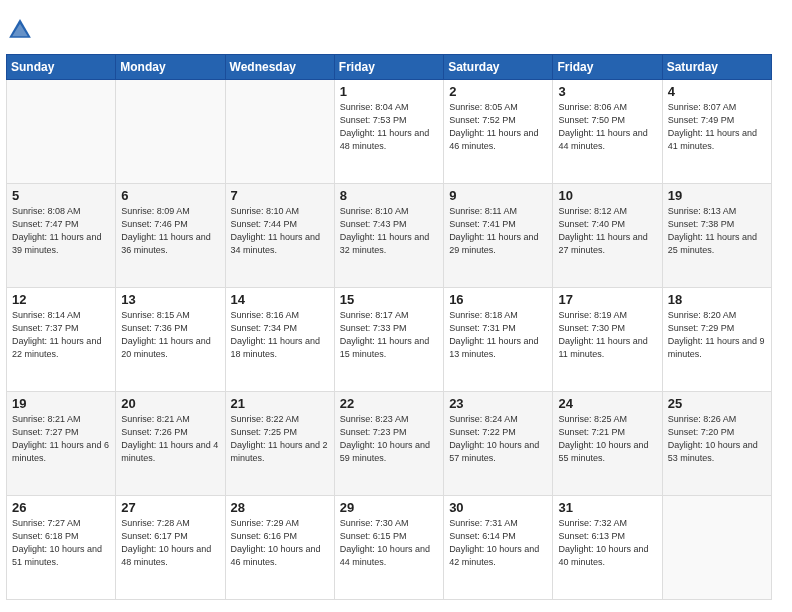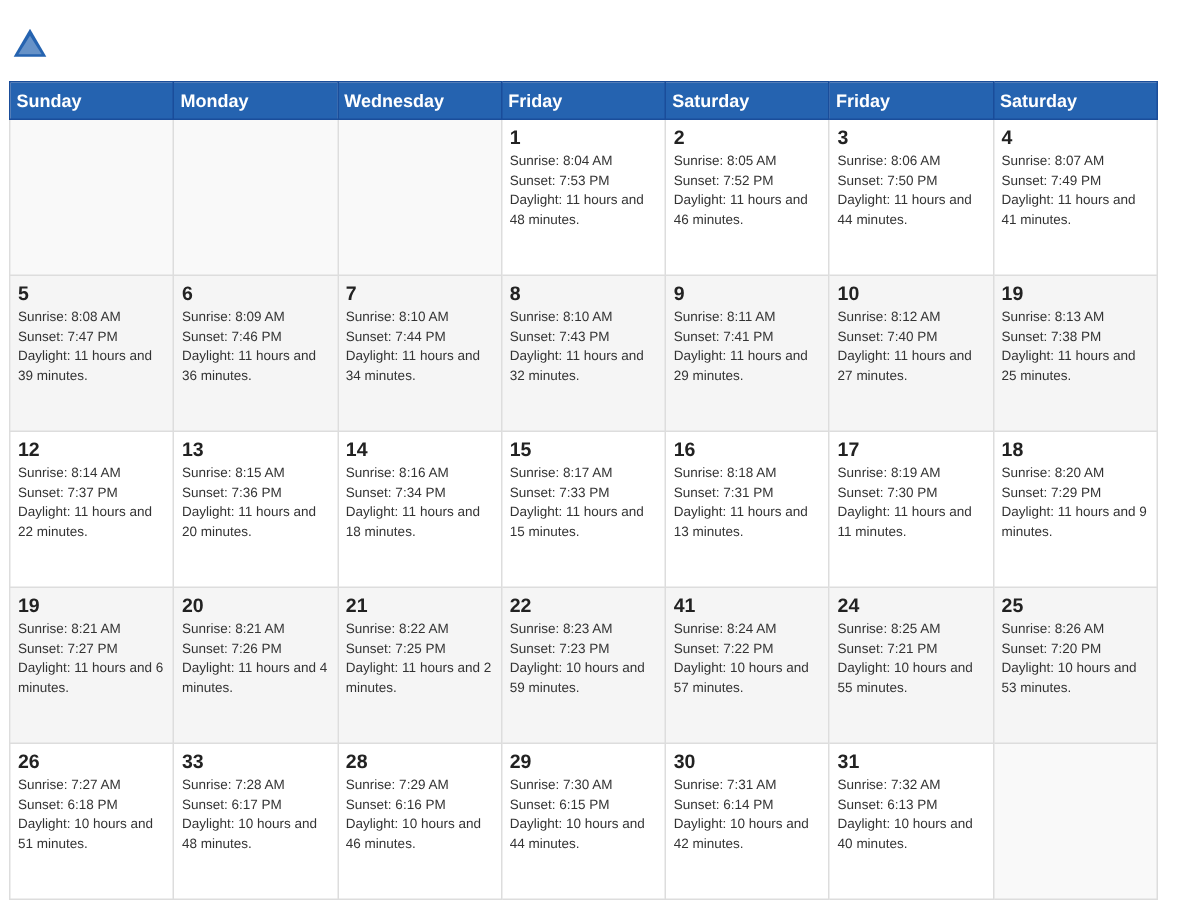--- a/index.html
+++ b/index.html
@@ -236,39 +236,39 @@
           </td>
           <td>
             <span class="day-number">21</span>
             <div class="day-info">Sunrise: 8:22 AM<br>Sunset: 7:25 PM<br>Daylight: 11 hours and 2 minutes.</div>
           </td>
           <td>
             <span class="day-number">22</span>
             <div class="day-info">Sunrise: 8:23 AM<br>Sunset: 7:23 PM<br>Daylight: 10 hours and 59 minutes.</div>
           </td>
           <td>
-            <span class="day-number">41</span>
+            <span class="day-number">23</span>
             <div class="day-info">Sunrise: 8:24 AM<br>Sunset: 7:22 PM<br>Daylight: 10 hours and 57 minutes.</div>
           </td>
           <td>
             <span class="day-number">24</span>
             <div class="day-info">Sunrise: 8:25 AM<br>Sunset: 7:21 PM<br>Daylight: 10 hours and 55 minutes.</div>
           </td>
           <td>
             <span class="day-number">25</span>
             <div class="day-info">Sunrise: 8:26 AM<br>Sunset: 7:20 PM<br>Daylight: 10 hours and 53 minutes.</div>
           </td>
         </tr>
         <tr>
           <td>
             <span class="day-number">26</span>
             <div class="day-info">Sunrise: 7:27 AM<br>Sunset: 6:18 PM<br>Daylight: 10 hours and 51 minutes.</div>
           </td>
           <td>
-            <span class="day-number">33</span>
+            <span class="day-number">27</span>
             <div class="day-info">Sunrise: 7:28 AM<br>Sunset: 6:17 PM<br>Daylight: 10 hours and 48 minutes.</div>
           </td>
           <td>
             <span class="day-number">28</span>
             <div class="day-info">Sunrise: 7:29 AM<br>Sunset: 6:16 PM<br>Daylight: 10 hours and 46 minutes.</div>
           </td>
           <td>
             <span class="day-number">29</span>
             <div class="day-info">Sunrise: 7:30 AM<br>Sunset: 6:15 PM<br>Daylight: 10 hours and 44 minutes.</div>
           </td>

